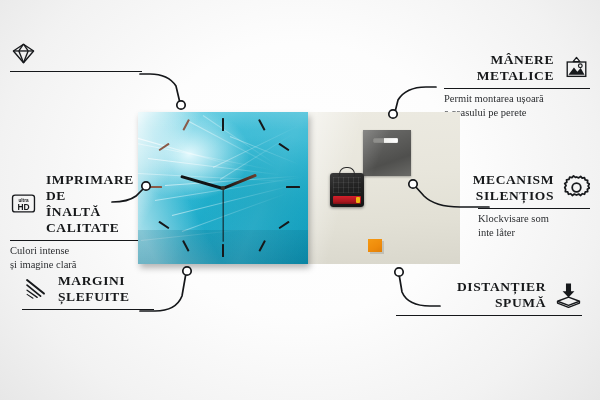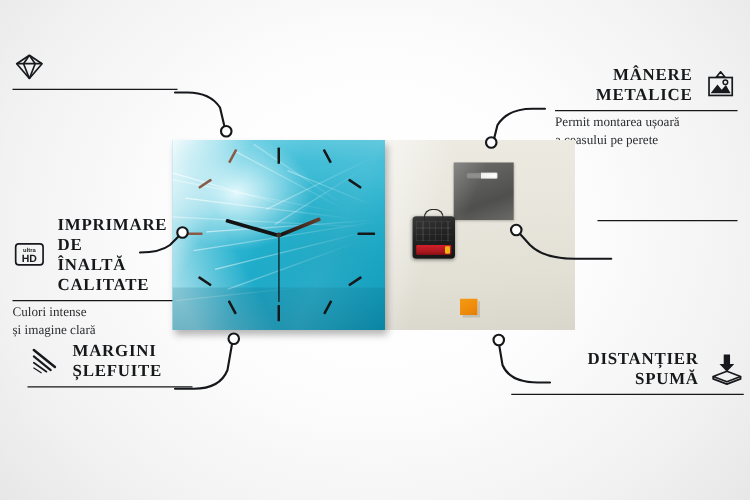--- a/index.html
+++ b/index.html
@@ -288,24 +288,36 @@
         <circle cx="20.5" cy="14" r="2.2" fill="none" stroke="#17191c" stroke-width="1.4"></circle>
       </svg>
     </span>
   </div>
   <div class="rule"></div>
   <div class="desc">Permit montarea ușoară
 a ceasului pe perete</div>
 </div>
 
 <div class="callout right" style="right:10px; top:172px; width:112px;">
+  <div class="head">
+    <span class="title">MECANISM
+SILENȚIOS</span>
+    <span class="icon">
+      <svg viewBox="0 0 32 32">
+        <path fill="none" stroke="#17191c" stroke-width="2.1" stroke-linejoin="round" d="M16 3.5 l2.6 1.1 2.3-1.7 1.9 2.1 2.7-.6.9 2.7 2.8.4-.3 2.8 2.4 1.5-1.5 2.4 1.5 2.4-2.4 1.5.3 2.8-2.8.4-.9 2.7-2.7-.6-1.9 2.1-2.3-1.7-2.6 1.1-2.6-1.1-2.3 1.7-1.9-2.1-2.7.6-.9-2.7-2.8-.4.3-2.8L2.1 16l1.5-2.4-1.5-2.4 2.4-1.5-.3-2.8 2.8-.4.9-2.7 2.7.6 1.9-2.1 2.3 1.7z"></path>
+        <circle cx="16" cy="16" r="5.1" fill="none" stroke="#17191c" stroke-width="2.1"></circle>
+      </svg>
+    </span>
+  </div>
   <div class="rule" style="width:112px;"></div>
-</div>
-
-<div class="callout right" style="right:5px; top:279px; width:150px;">
+  <div class="desc">Klockvisare som
+inte låter</div>
+</div>
+
+<div class="callout right" style="right:18px; top:279px; width:150px;">
   <div class="head">
     <span class="title">DISTANȚIER
 SPUMĂ</span>
     <span class="icon">
       <svg viewBox="0 0 32 32">
         <path d="M13 3 h6 v9 h4 l-7 7.5 -7 -7.5 h4 z" fill="#17191c"></path>
         <path d="M16 19 L29 24 L16 29 L3 24 Z" fill="none" stroke="#17191c" stroke-width="1.6" stroke-linejoin="round"></path>
         <path d="M3 24 v2.2 L16 31.2 L29 26.2 V24" fill="none" stroke="#17191c" stroke-width="1.6" stroke-linejoin="round"></path>
       </svg>
     </span>

